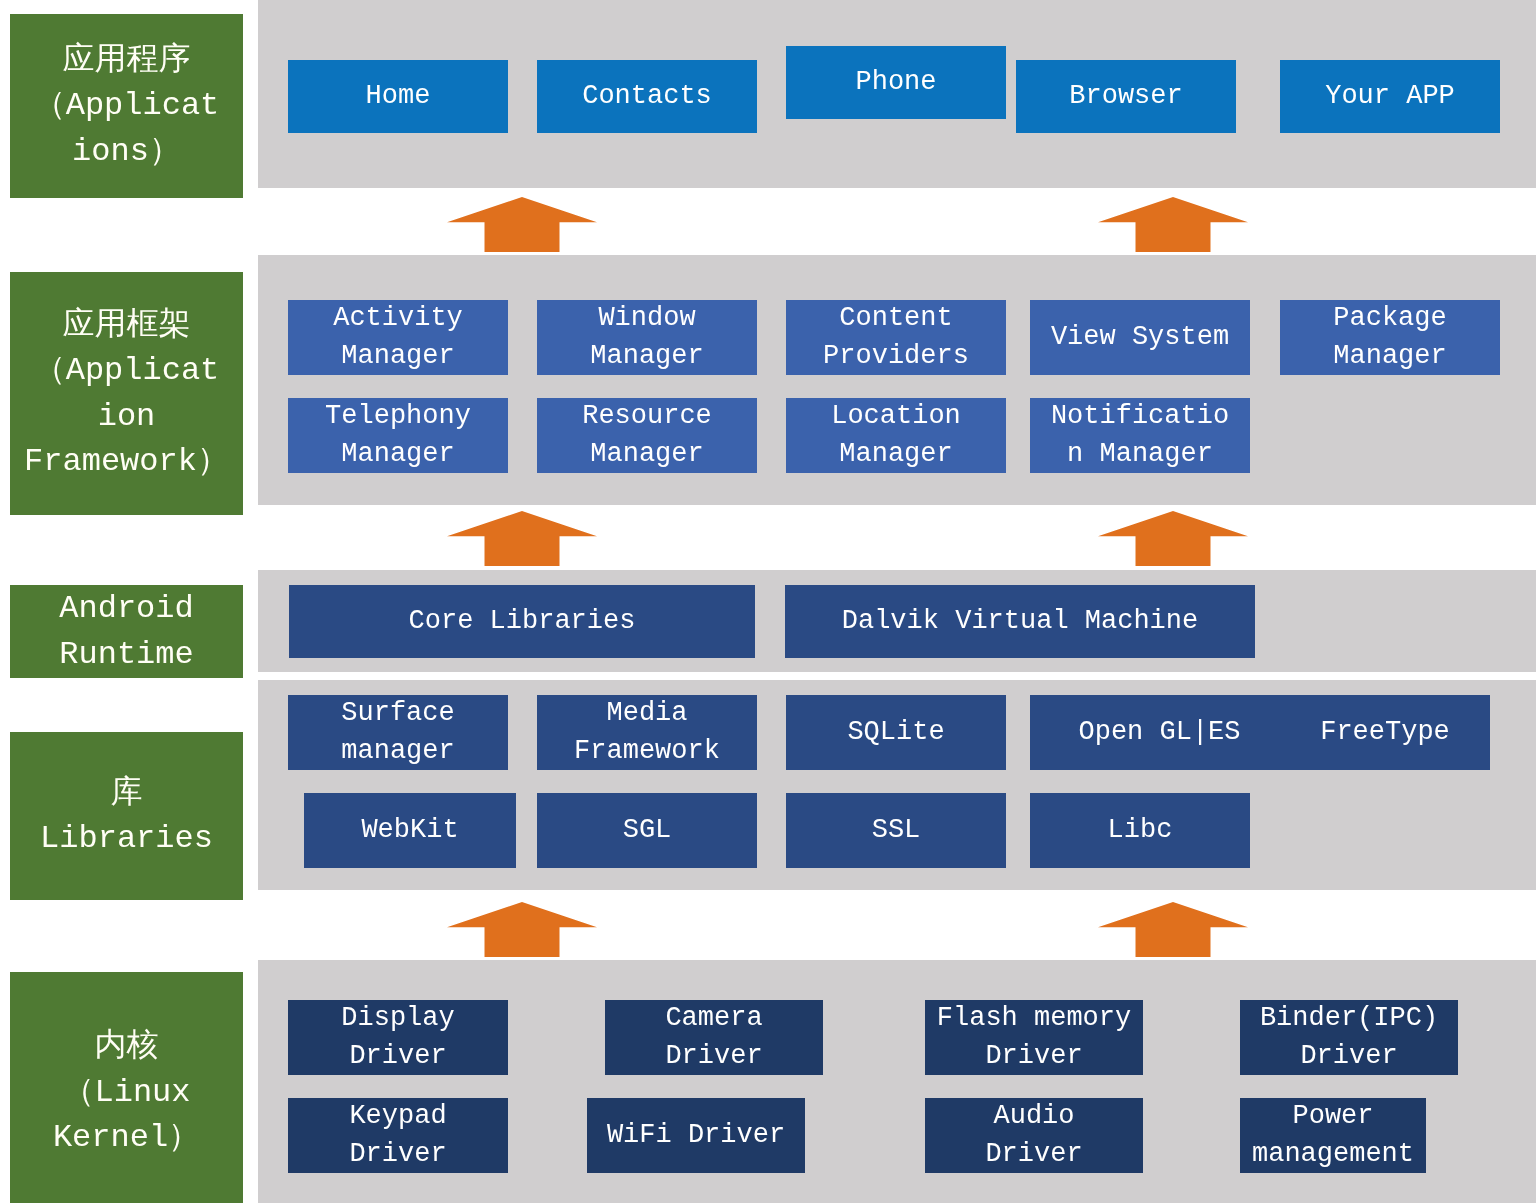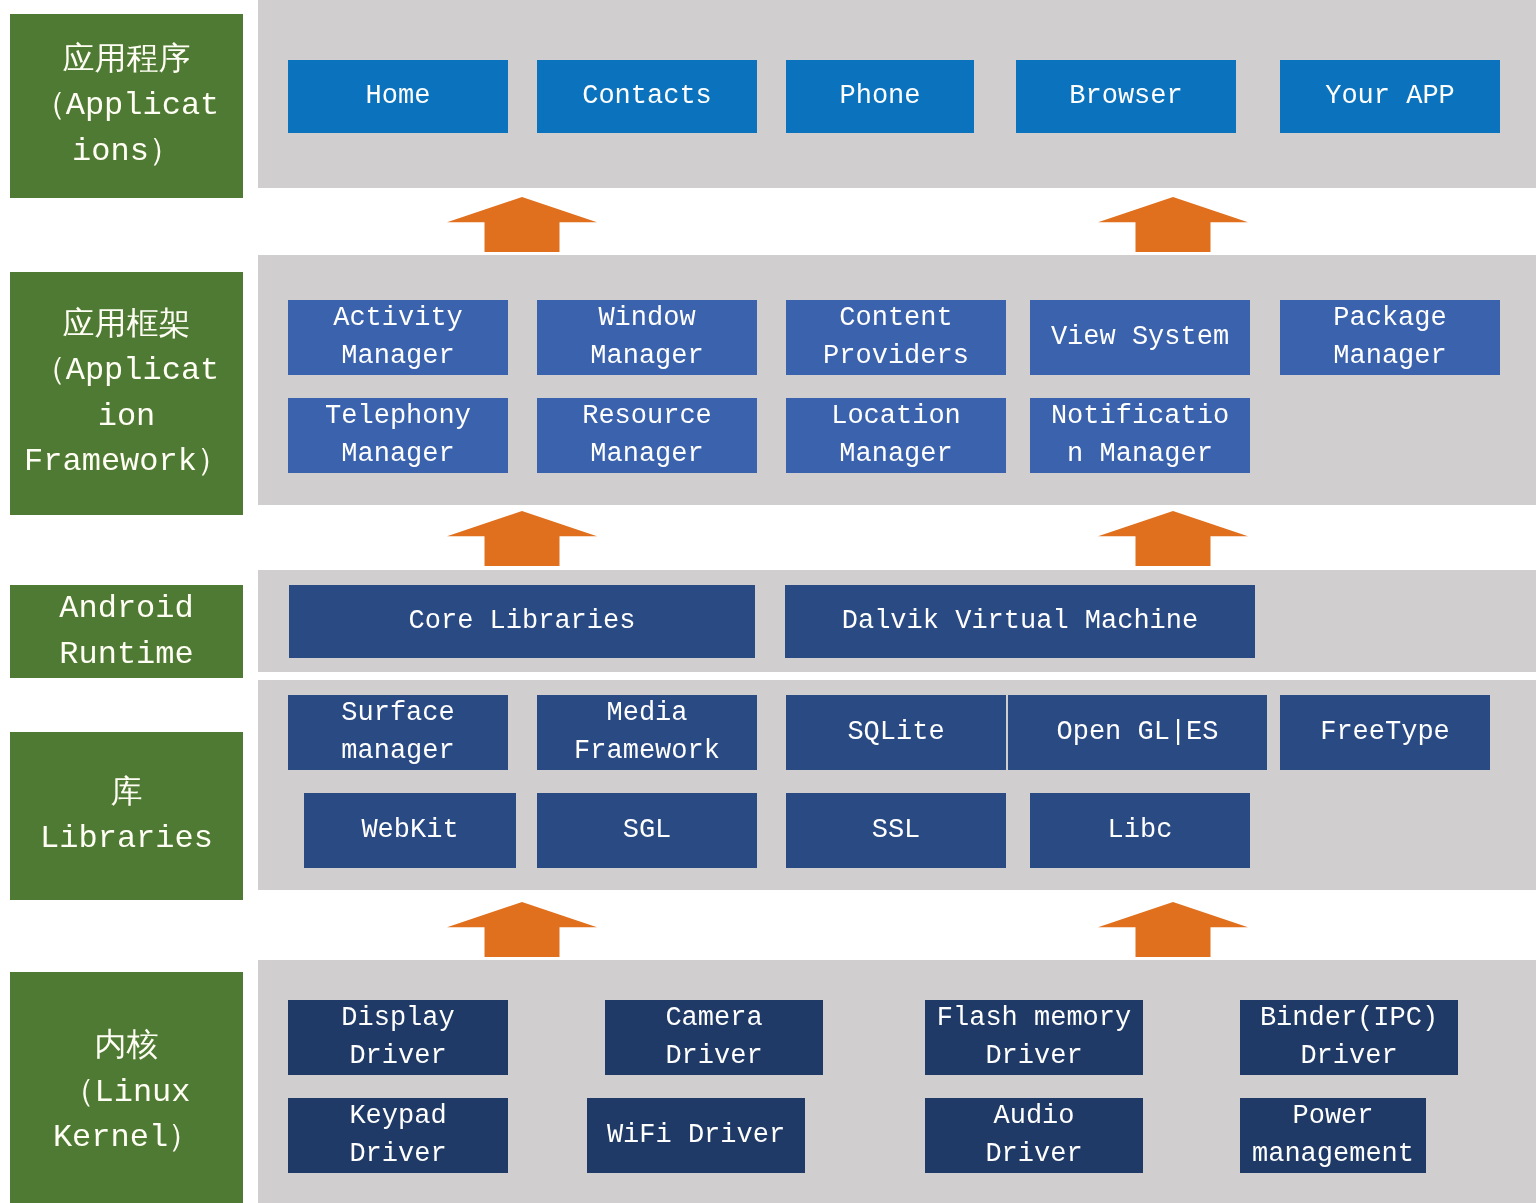--- a/index.html
+++ b/index.html
@@ -57,21 +57,21 @@
 <div class="glabel" style="top:575px;height:93px">Android
 Runtime</div>
 <div class="glabel" style="top:722px;height:168px">库
 Libraries</div>
 <div class="glabel" style="top:962px;height:241px">内核
 （Linux
 Kernel）</div>
 
 <div class="box b1" style="left:288px;top:60px;width:220px;height:73px">Home</div>
 <div class="box b1" style="left:537px;top:60px;width:220px;height:73px">Contacts</div>
-<div class="box b1" style="left:786px;top:60px;width:188px;height:73px">Phone</div>
+<div class="box b1" style="left:786px;top:46px;width:220px;height:73px">Phone</div>
 <div class="box b1" style="left:1016px;top:60px;width:220px;height:73px">Browser</div>
 <div class="box b1" style="left:1280px;top:60px;width:220px;height:73px">Your APP</div>
 
 <div class="arrow" style="left:447px;top:197px"></div>
 <div class="arrow" style="left:1098px;top:197px"></div>
 
 <div class="box b2" style="left:288px;top:300px;width:220px;height:75px">Activity
 Manager</div>
 <div class="box b2" style="left:537px;top:300px;width:220px;height:75px">Window
 Manager</div>
@@ -93,21 +93,21 @@
 <div class="arrow" style="left:1098px;top:511px"></div>
 
 <div class="box b3" style="left:289px;top:585px;width:466px;height:73px">Core Libraries</div>
 <div class="box b3" style="left:785px;top:585px;width:470px;height:73px">Dalvik Virtual Machine</div>
 
 <div class="box b3" style="left:288px;top:695px;width:220px;height:75px">Surface
 manager</div>
 <div class="box b3" style="left:537px;top:695px;width:220px;height:75px">Media
 Framework</div>
 <div class="box b3" style="left:786px;top:695px;width:220px;height:75px">SQLite</div>
-<div class="box b3" style="left:1008px;top:695px;width:259px;height:75px">Open GL|ES</div>
+<div class="box b3" style="left:1030px;top:695px;width:259px;height:75px">Open GL|ES</div>
 <div class="box b3" style="left:1280px;top:695px;width:210px;height:75px">FreeType</div>
 <div class="box b3" style="left:304px;top:793px;width:212px;height:75px">WebKit</div>
 <div class="box b3" style="left:537px;top:793px;width:220px;height:75px">SGL</div>
 <div class="box b3" style="left:786px;top:793px;width:220px;height:75px">SSL</div>
 <div class="box b3" style="left:1030px;top:793px;width:220px;height:75px">Libc</div>
 
 <div class="arrow" style="left:447px;top:902px"></div>
 <div class="arrow" style="left:1098px;top:902px"></div>
 
 <div class="box b4" style="left:288px;top:1000px;width:220px;height:75px">Display

